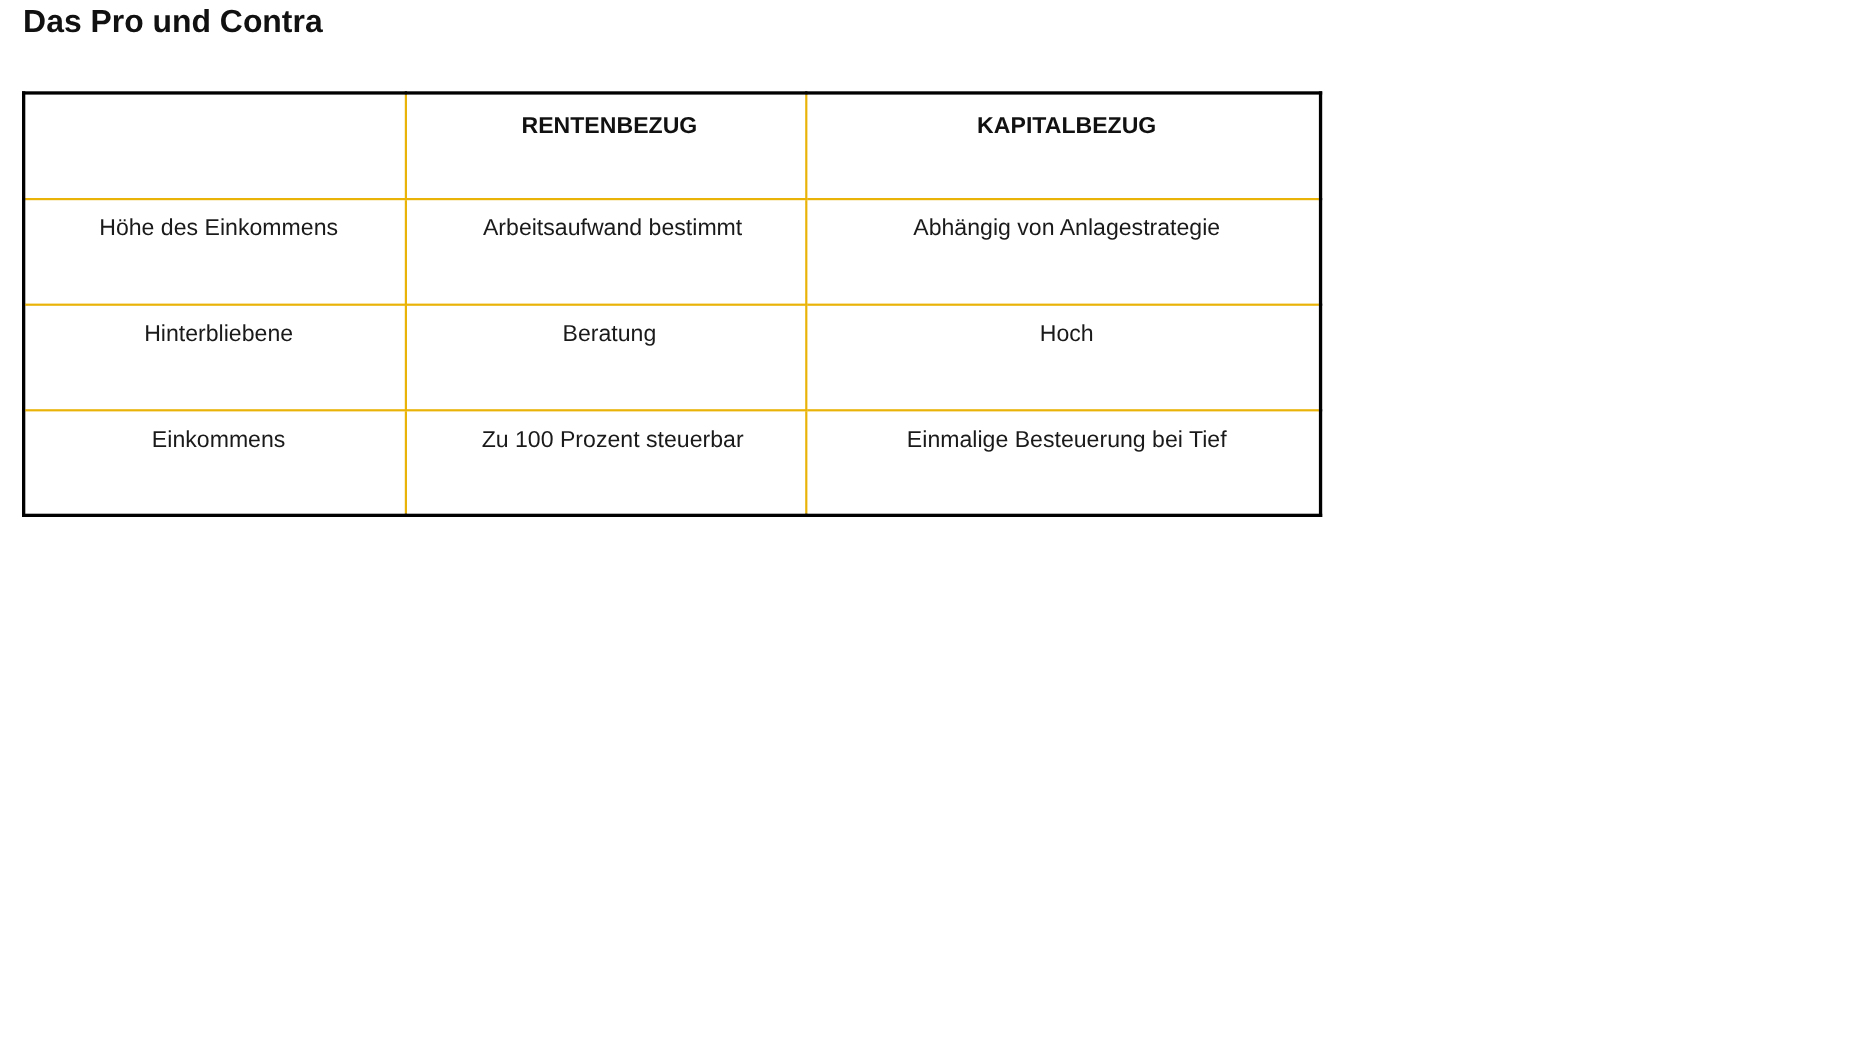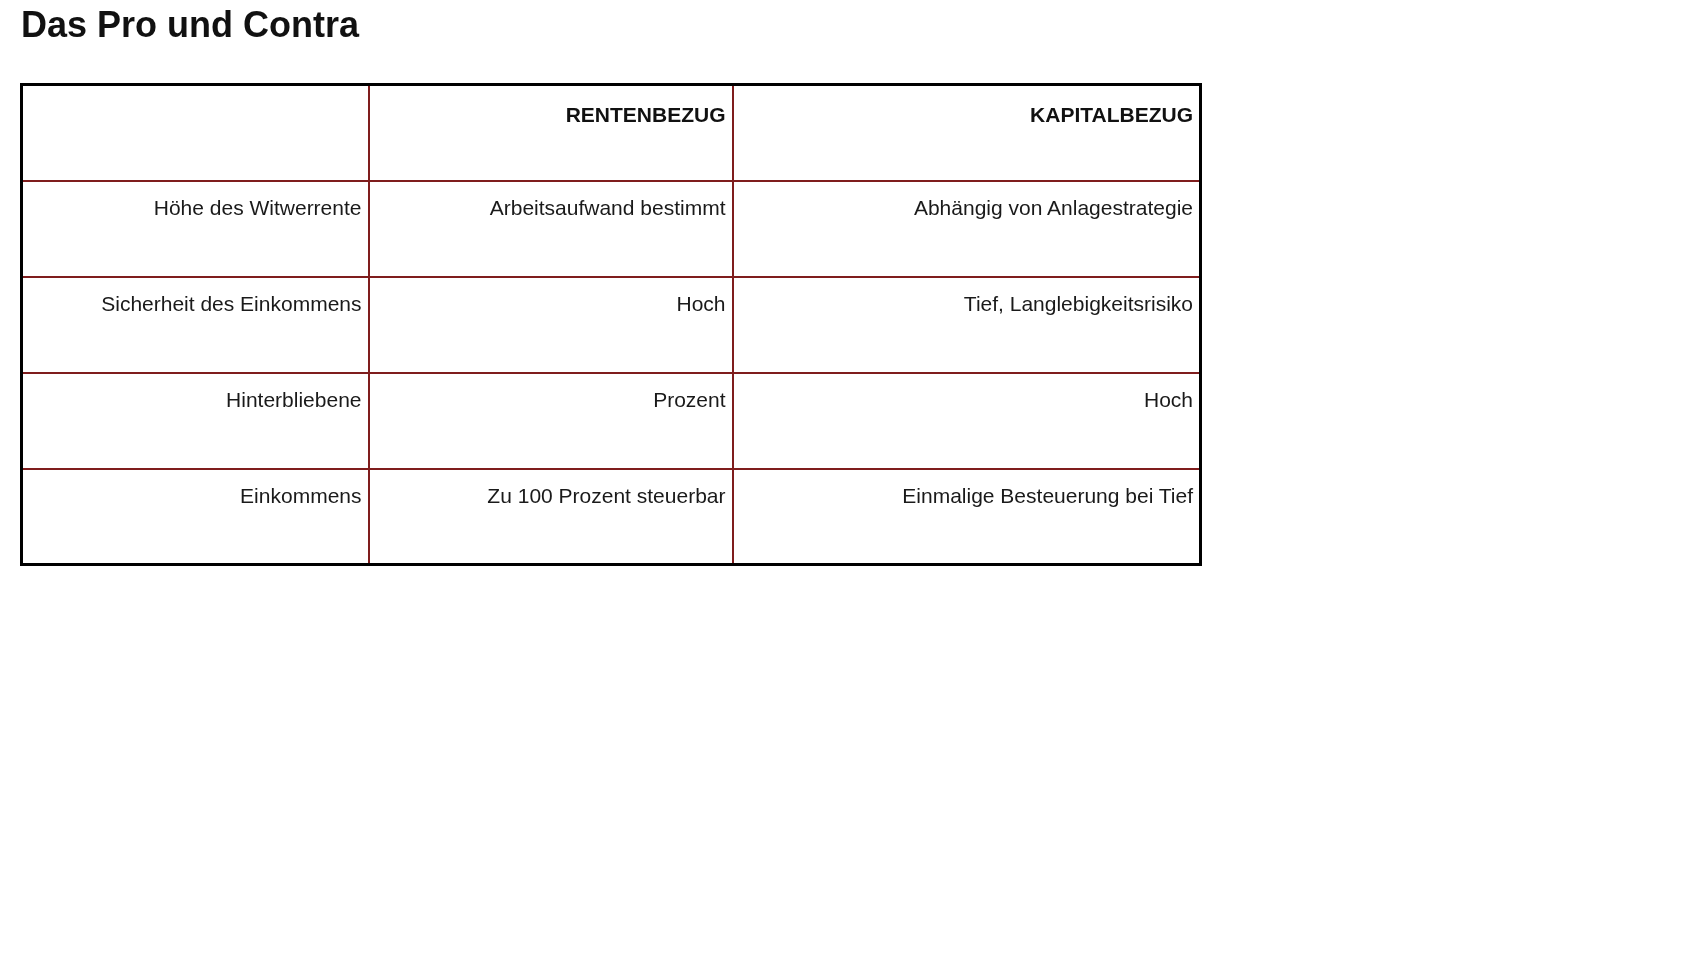--- a/index.html
+++ b/index.html
@@ -13,50 +13,50 @@
     height: 954px;
     background: #ffffff;
     color: #000000;
     font-family: "Liberation Sans", sans-serif;
     overflow: hidden;
   }
   .page-title {
     position: absolute;
     top: 4px;
     left: 21px;
-    font-size: 36px;
+    font-size: 29px;
     font-weight: 700;
     color: #111111;
     letter-spacing: 0px;
     white-space: pre;
   }
   table.compare {
     position: absolute;
     top: 83px;
     left: 20px;
     border-collapse: collapse;
     table-layout: fixed;
     width: 1179px;
     border: 3px solid #000000;
     background: #ffffff;
   }
   table.compare col.c1 { width: 347px; }
   table.compare col.c2 { width: 364px; }
   table.compare col.c3 { width: 468px; }
   table.compare th,
   table.compare td {
-    border: 2px solid #7f1d1d;
+    border: 2px solid #eab308;
     height: 96px;
     box-sizing: border-box;
     vertical-align: top;
     padding: 13px 6px 0 13px;
     font-size: 21px;
     font-weight: 400;
     color: #1a1a1a;
-    text-align: right;
+    text-align: center;
     white-space: pre-wrap;
     line-height: 1.25;
   }
   table.compare th {
     font-weight: 700;
     padding-top: 16px;
     color: #111111;
   }
 </style>
 </head>
@@ -74,32 +74,27 @@
     </colgroup>
     <thead>
       <tr>
         <th></th>
         <th>RENTENBEZUG</th>
         <th>KAPITALBEZUG</th>
       </tr>
     </thead>
     <tbody>
       <tr>
-        <td>Höhe des Witwerrente</td>
+        <td>Höhe des Einkommens</td>
         <td> Arbeitsaufwand bestimmt</td>
         <td>Abhängig von Anlagestrategie</td>
       </tr>
       <tr>
-        <td>Sicherheit des Einkommens</td>
-        <td>Hoch</td>
-        <td>Tief, Langlebigkeitsrisiko</td>
-      </tr>
-      <tr>
         <td>Hinterbliebene</td>
-        <td>Prozent</td>
+        <td>Beratung</td>
         <td>Hoch</td>
       </tr>
       <tr>
         <td>Einkommens</td>
         <td> Zu 100 Prozent steuerbar</td>
         <td>Einmalige Besteuerung bei Tief</td>
       </tr>
     </tbody>
   </table>
 

